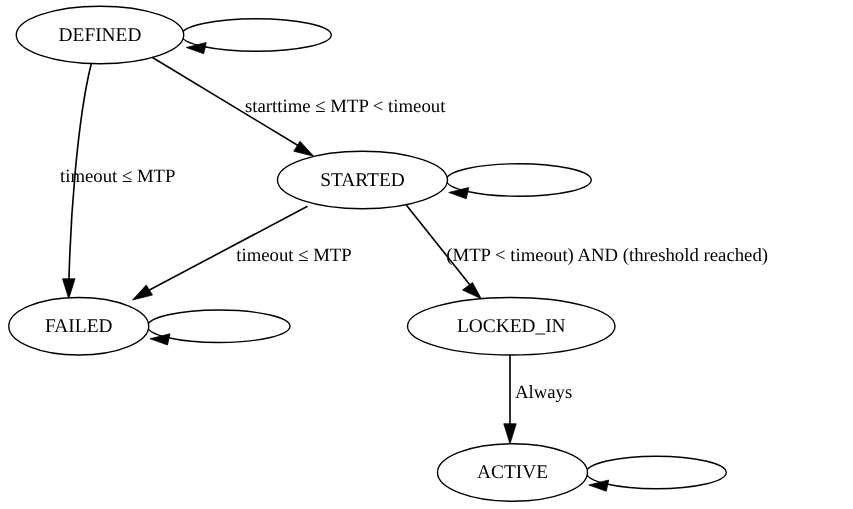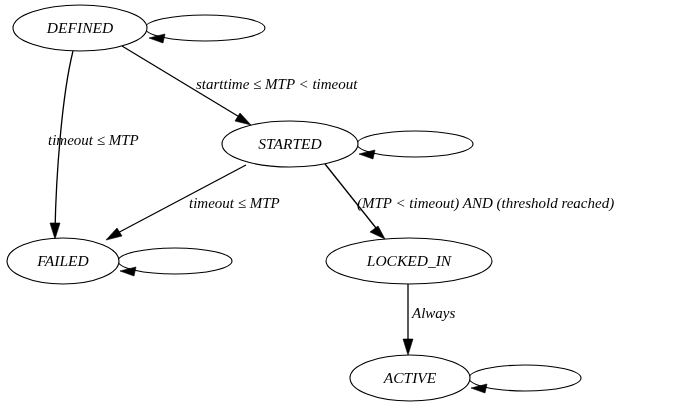--- a/index.html
+++ b/index.html
@@ -8,21 +8,20 @@
     padding: 0;
     background: #ffffff;
   }
   #canvas-wrap {
     position: relative;
     width: 682px;
     height: 407px;
     background: #ffffff;
     overflow: hidden;
     font-family: "Liberation Serif", "DejaVu Serif", serif;
-    font-style: italic;
   }
   svg#graph {
     display: block;
     width: 682px;
     height: 407px;
   }
   .node-ellipse {
     fill: #ffffff;
     stroke: #000000;
     stroke-width: 1.1;

